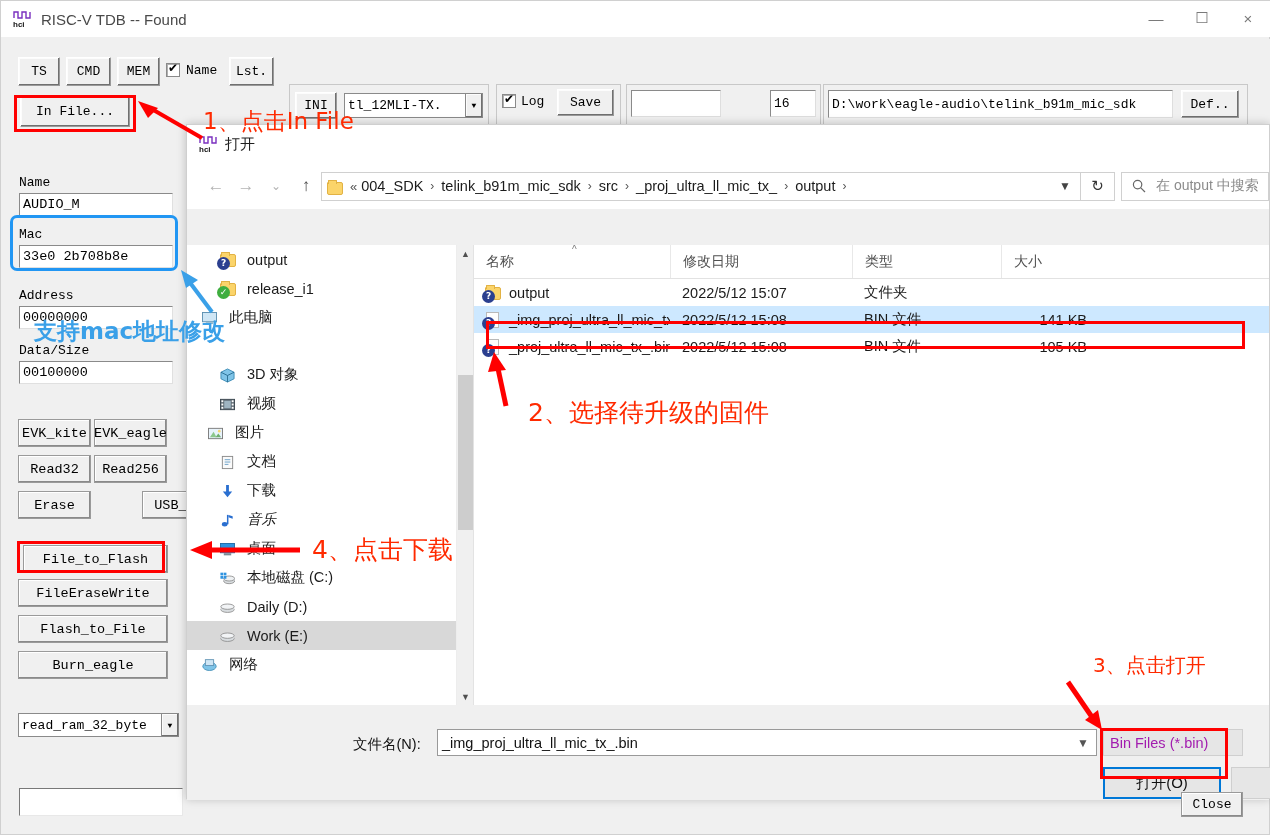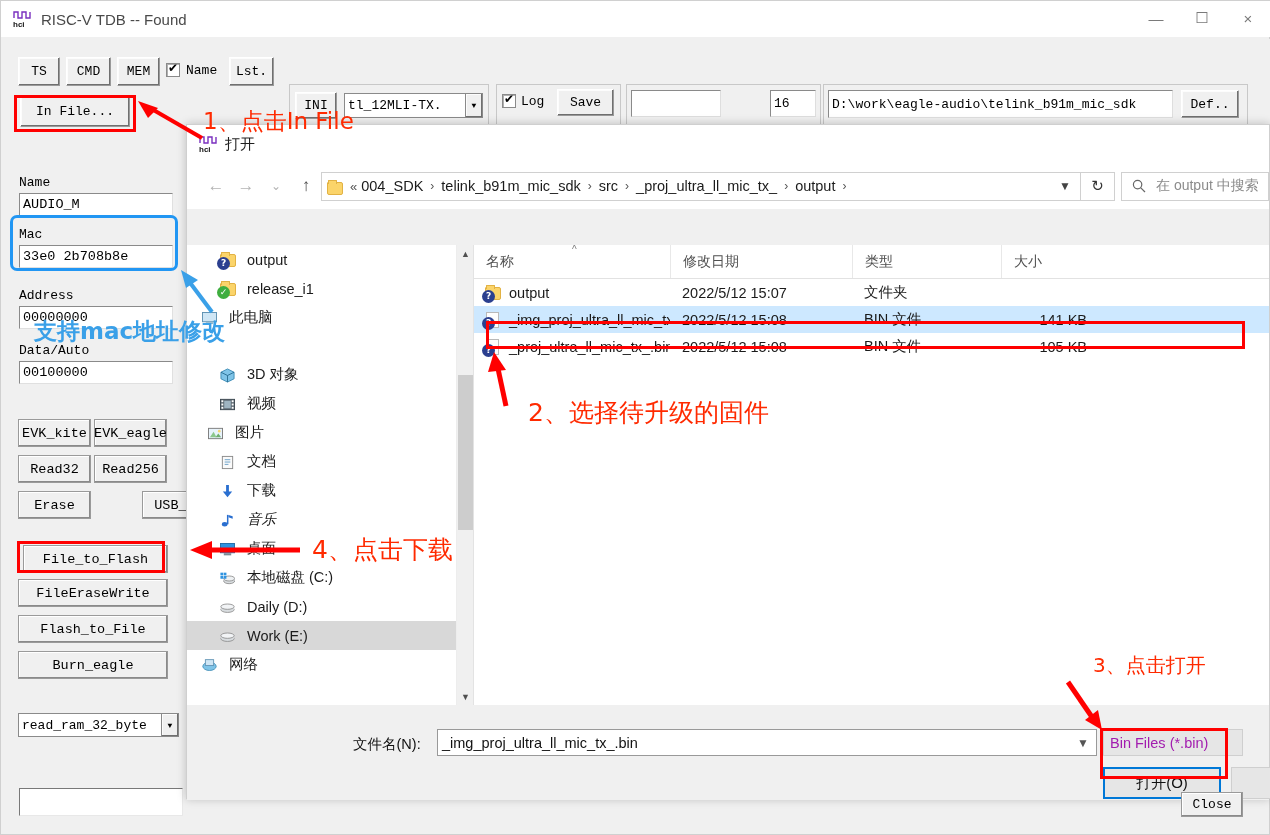--- a/index.html
+++ b/index.html
@@ -348,21 +348,21 @@
   <div id="left-panel">
     <div class="lp-lbl" style="left:18px;top:44px;">Name</div>
     <div class="lp-txt" style="left:18px;top:62px;width:154px;height:23px;">AUDIO_M</div>
 
     <div class="lp-lbl" style="left:18px;top:96px;">Mac</div>
     <div class="lp-txt" style="left:18px;top:114px;width:154px;height:23px;">33e0 2b708b8e</div>
 
     <div class="lp-lbl" style="left:18px;top:157px;">Address</div>
     <div class="lp-txt" style="left:18px;top:175px;width:154px;height:23px;">00000000</div>
 
-    <div class="lp-lbl" style="left:18px;top:212px;">Data/Auto</div>
+    <div class="lp-lbl" style="left:18px;top:212px;">Data/Size</div>
     <div class="lp-txt" style="left:18px;top:230px;width:154px;height:23px;">00100000</div>
 
     <div class="lp-btn" style="left:17px;top:288px;width:73px;height:28px;">EVK_kite</div>
     <div class="lp-btn" style="left:93px;top:288px;width:73px;height:28px;">EVK_eagle</div>
     <div class="lp-btn" style="left:17px;top:324px;width:73px;height:28px;">Read32</div>
     <div class="lp-btn" style="left:93px;top:324px;width:73px;height:28px;">Read256</div>
     <div class="lp-btn" style="left:17px;top:360px;width:73px;height:28px;">Erase</div>
     <div class="lp-btn" style="left:93px;top:360px;width:73px;height:28px;margin-left:48px;">USB_DL</div>
 
     <div class="lp-btn" style="left:22px;top:414px;width:145px;height:28px;">File_to_Flash</div>

